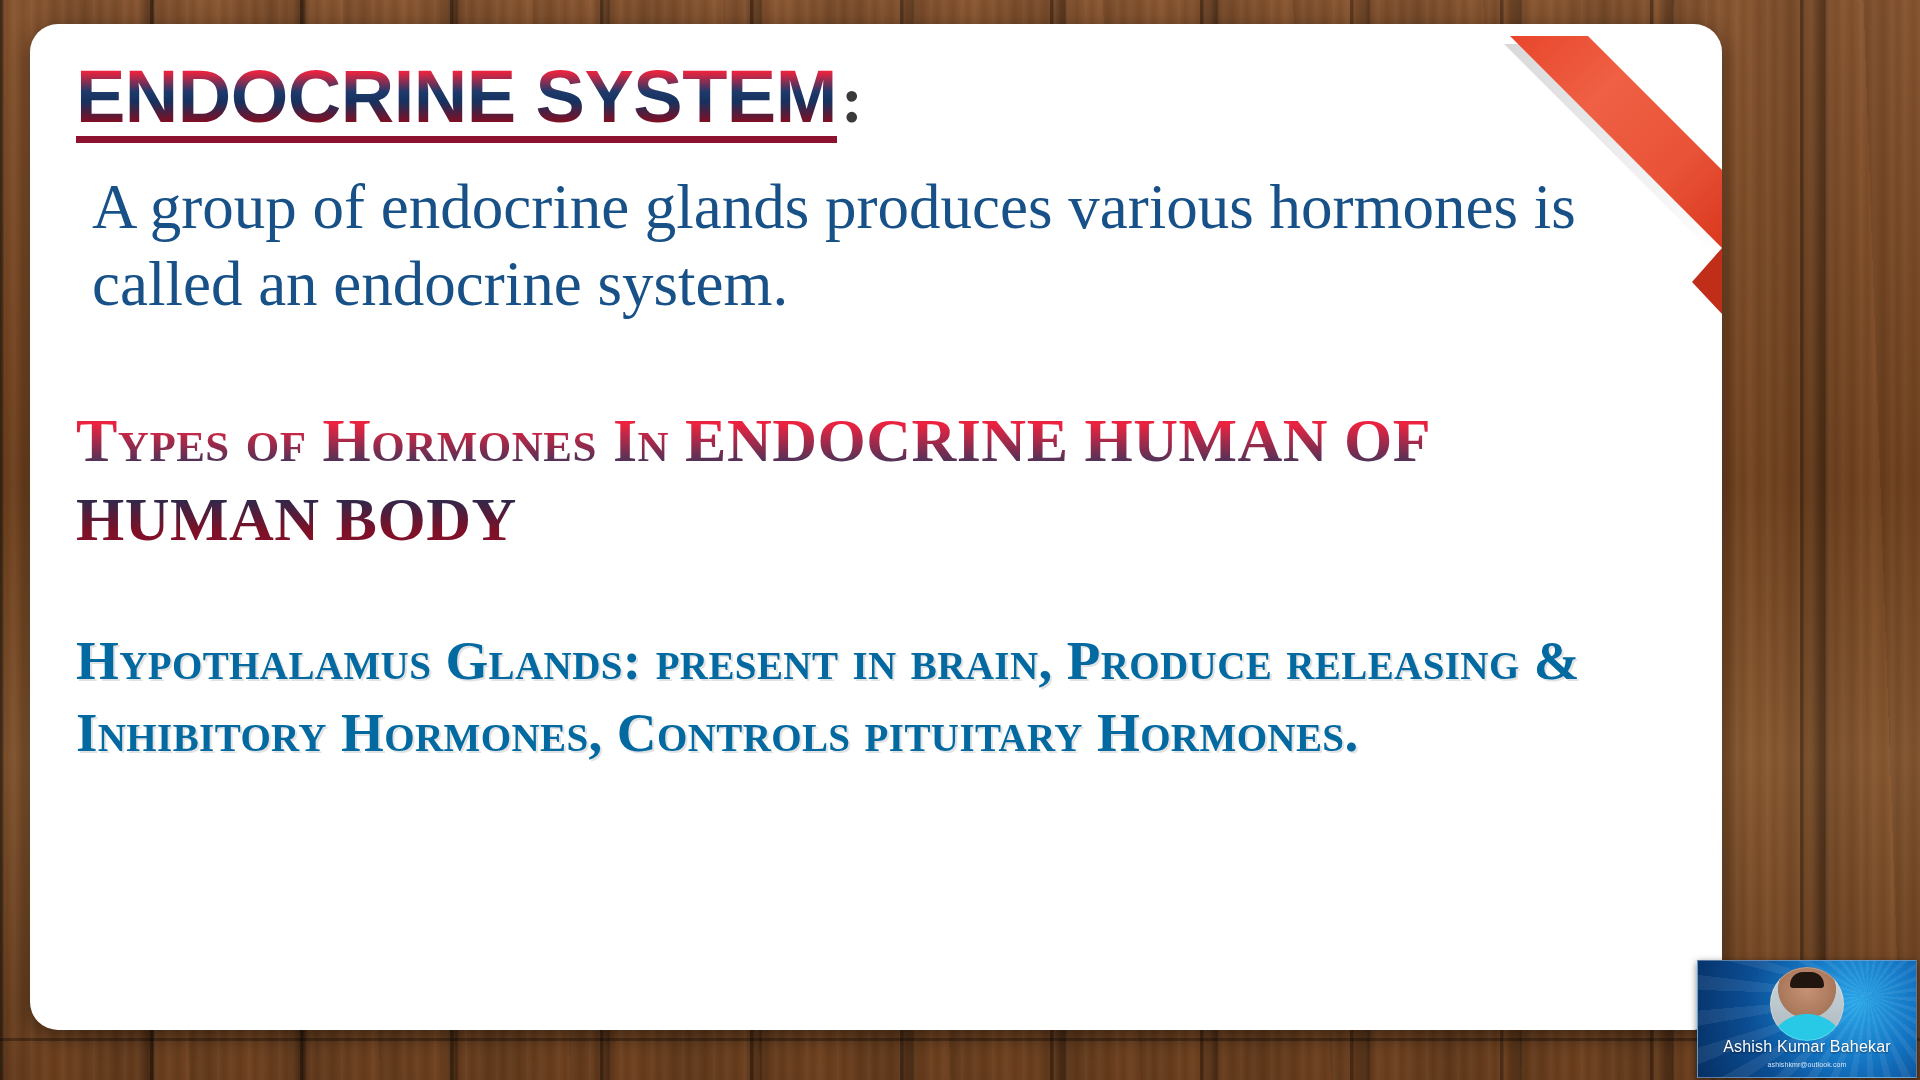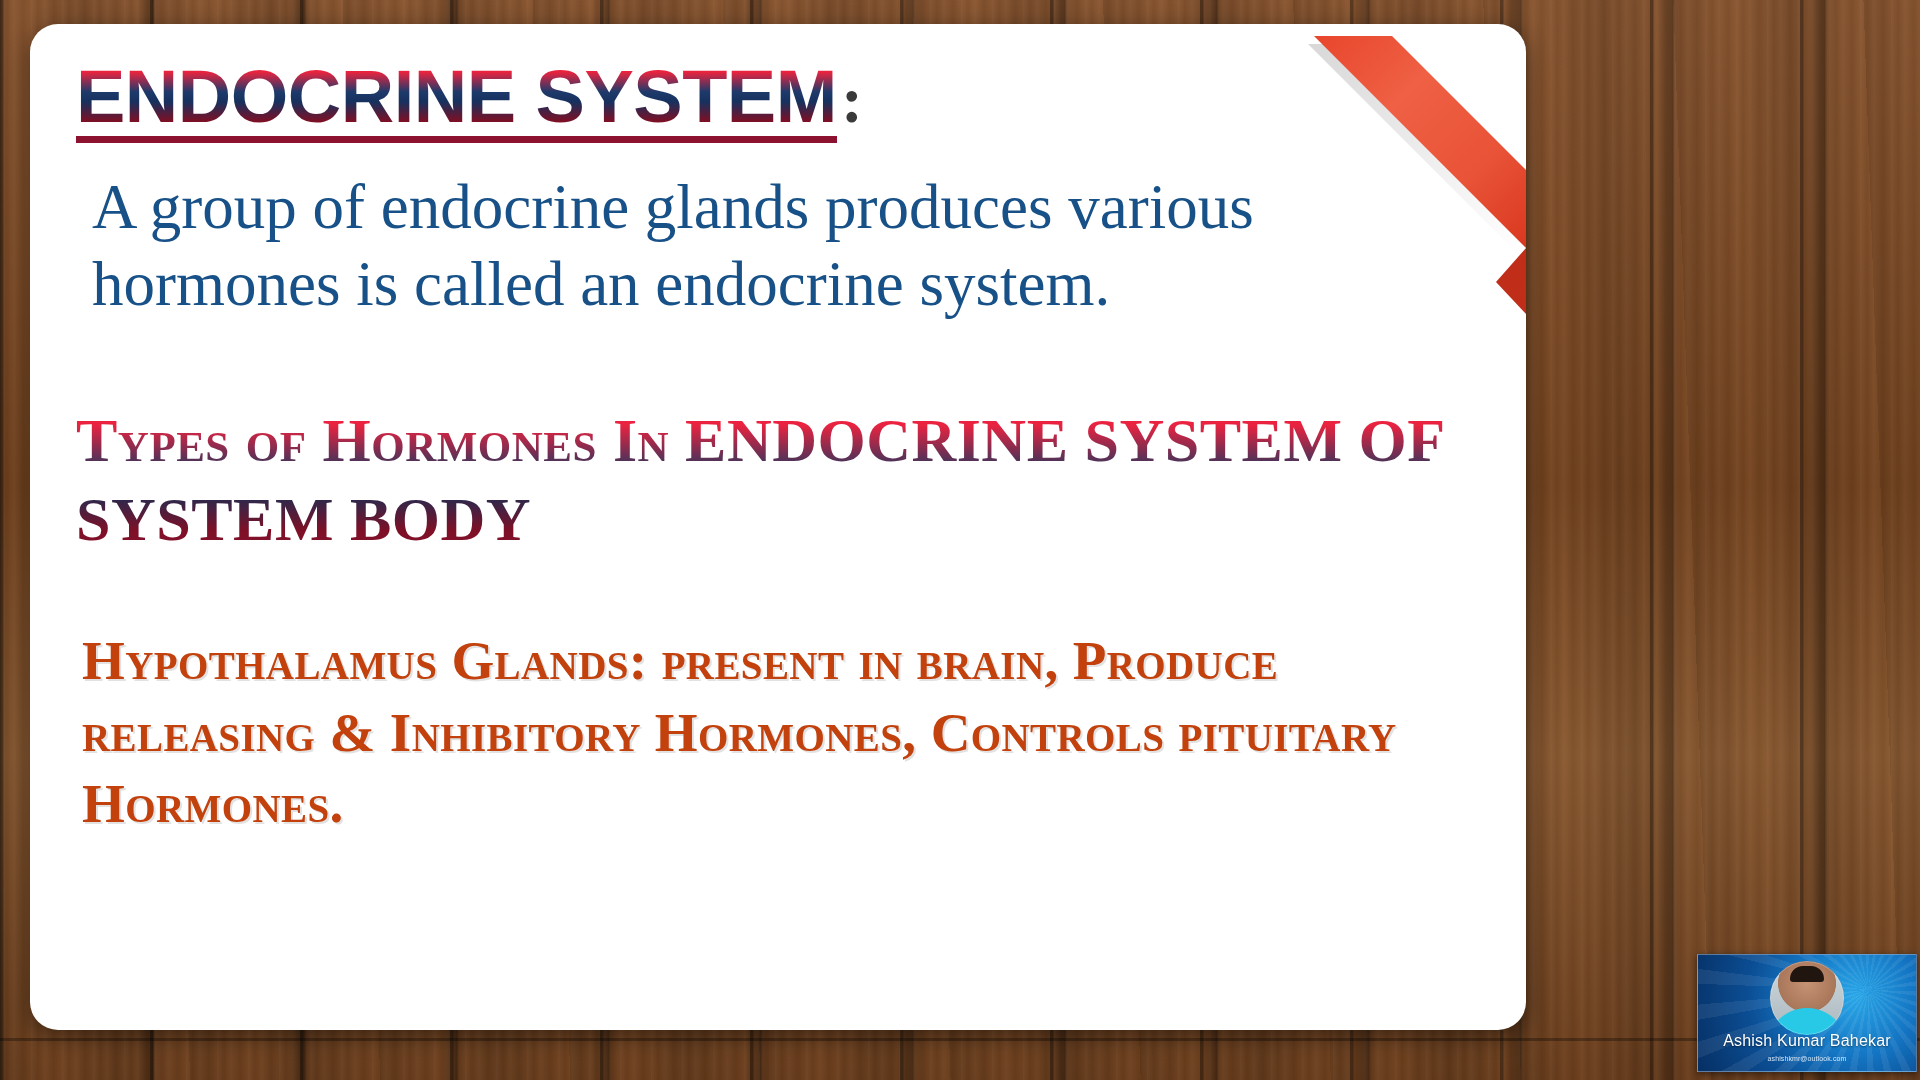--- a/index.html
+++ b/index.html
@@ -59,21 +59,21 @@
     left: 0; right: 0;
     height: 3px;
     background: rgba(0,0,0,0.30);
   }
 
   
   .card {
     position: absolute;
     left: 30px;
     top: 24px;
-    width: 1496px;
+    width: 1692px;
     height: 1006px;
     background: #ffffff;
     border-radius: 28px;
     box-shadow: 0 6px 22px rgba(0,0,0,0.45);
     overflow: hidden;
   }
 
   .card-body {
     position: absolute;
     left: 46px;
@@ -155,37 +155,37 @@
       #7d1027 82%,
       #8c1230 100%);
     -webkit-background-clip: text;
     background-clip: text;
     color: transparent;
     -webkit-text-fill-color: transparent;
     max-width: 1700px;
   }
 
   .glands-para {
-    margin: 66px 0 0 6px;
+    margin: 66px 0 0 0;
     font-family: "Liberation Serif", "DejaVu Serif", serif;
     font-variant: small-caps;
     font-weight: bold;
     font-size: 55px;
     line-height: 1.30;
     letter-spacing: 0.4px;
-    color: #c2410c;
+    color: #0369a1;
     text-shadow: 2px 2px 0 rgba(150,150,150,0.28);
     max-width: 1740px;
   }
 
   
   .watermark {
     position: absolute;
     right: 3px;
-    bottom: 8px;
+    bottom: 2px;
     width: 218px;
     height: 116px;
     background:
       radial-gradient(circle at 72% 36%, #2aa7e8 0%, #1476c4 34%, #0b4d93 62%, #062f63 100%);
     border: 1px solid rgba(255,255,255,0.35);
     overflow: hidden;
     box-shadow: 0 2px 7px rgba(0,0,0,0.5);
   }
   .wm-rays {
     position: absolute;
@@ -256,21 +256,21 @@
   <div class="card">
 
     <div class="card-body">
 
       <div class="title-line">
         <span class="gradient-title">ENDOCRINE SYSTEM</span><span class="title-colon">:</span>
       </div>
 
       <p class="intro">A group of endocrine glands produces various hormones is called an endocrine system.</p>
 
-      <p class="section-heading">Types of Hormones In  ENDOCRINE SYSTEM OF SYSTEM BODY</p>
+      <p class="section-heading">Types of Hormones In  ENDOCRINE HUMAN OF HUMAN BODY</p>
 
       <p class="glands-para">Hypothalamus Glands: present in brain, Produce releasing &amp; Inhibitory Hormones, Controls pituitary Hormones.</p>
 
     </div>
 
     <div class="ribbon-wrap">
       <svg width="330" height="330" viewBox="0 0 330 330">
         <defs>
           <linearGradient id="ribGrad" x1="0" y1="0" x2="1" y2="1">
             <stop offset="0%" stop-color="#e8462c"></stop>

